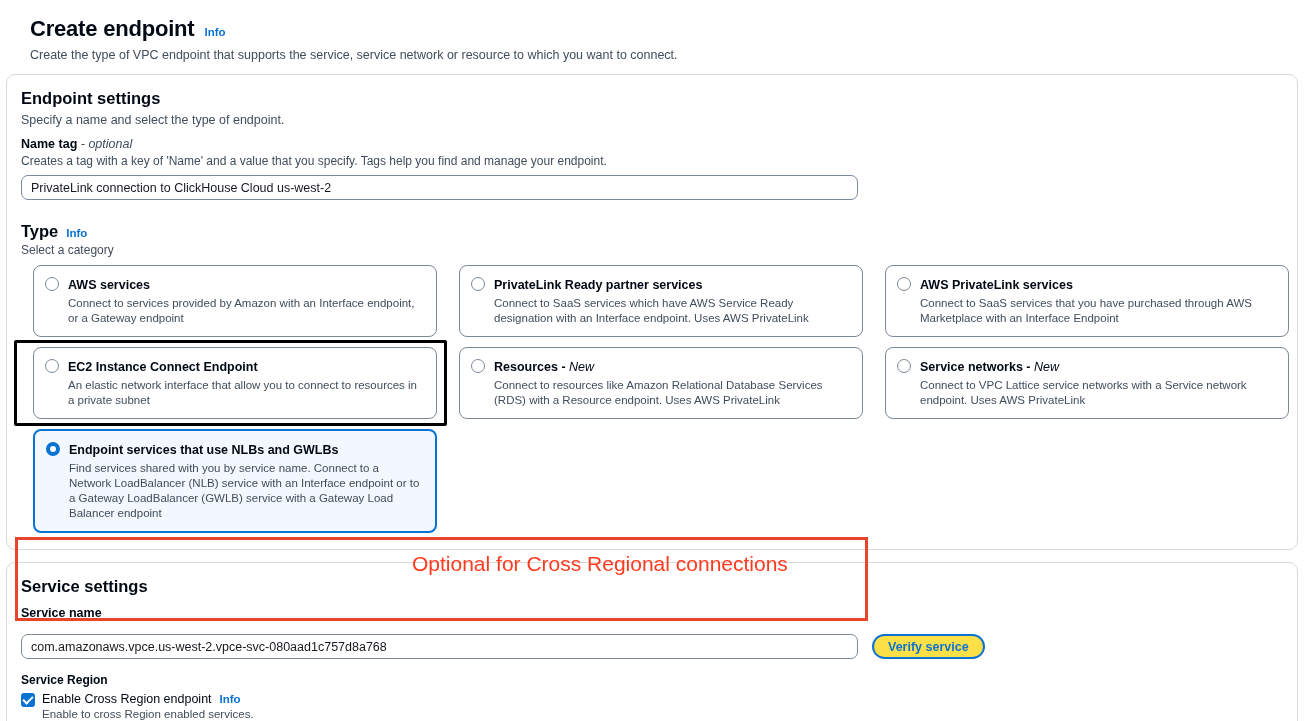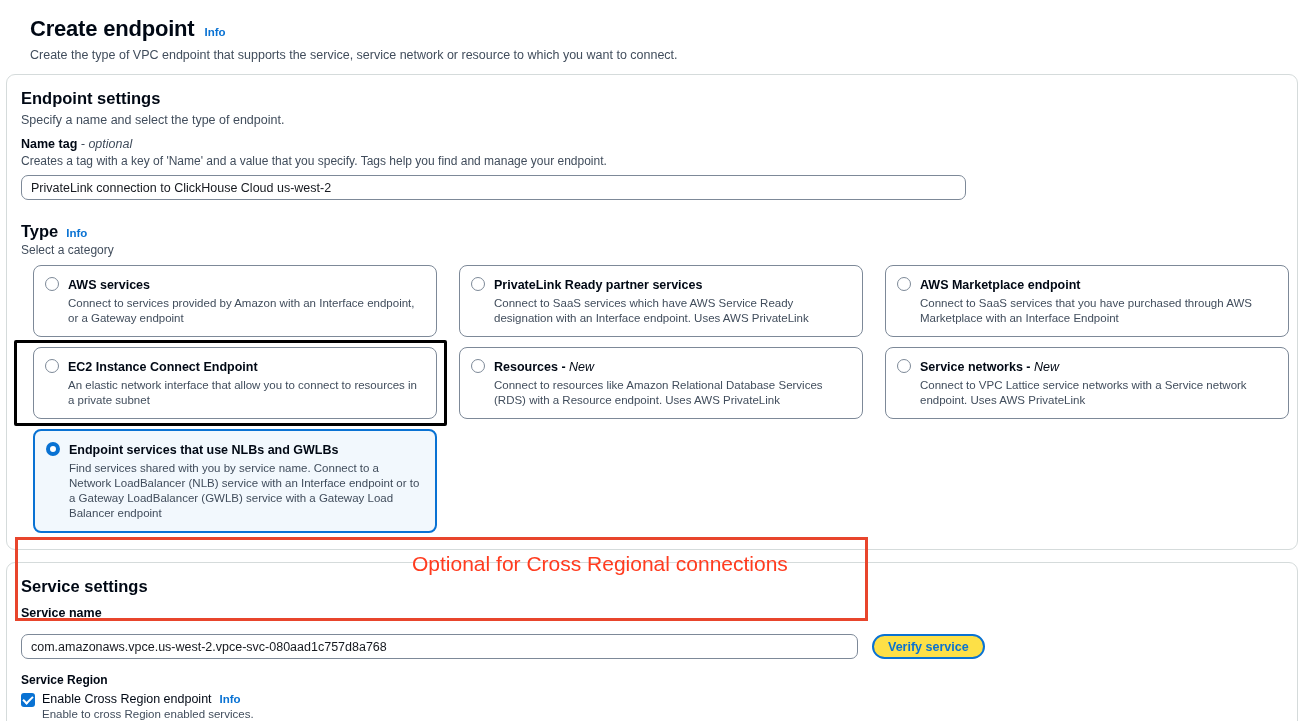--- a/index.html
+++ b/index.html
@@ -46,21 +46,21 @@
   .field { margin-top: 10px; }
   .field-label {
     font-size: 12.5px; font-weight: 700; color: #000814;
   }
   .field-label .optional { font-weight: 400; font-style: italic; color: #414d5c; }
   .field-help {
     font-size: 12px; color: #414d5c; margin-top: 3px;
   }
   .text-input {
     margin-top: 7px;
-    width: 945px; height: 25px;
+    width: 837px; height: 25px;
     border: 1px solid #7d8998;
     border-radius: 7px;
     background: #fff;
     font-size: 12.5px; color: #16191f;
     padding: 0 9px;
     display: flex; align-items: center;
     font-family: "Liberation Sans", sans-serif;
   }
 
   
@@ -231,21 +231,21 @@
     <div class="tile">
       <span class="radio"></span>
       <span>
         <span class="tile-label">PrivateLink Ready partner services</span>
         <div class="tile-desc">Connect to SaaS services which have AWS Service Ready designation with an Interface endpoint. Uses AWS PrivateLink</div>
       </span>
     </div>
     <div class="tile">
       <span class="radio"></span>
       <span>
-        <span class="tile-label">AWS Marketplace endpoint</span>
+        <span class="tile-label">AWS PrivateLink services</span>
         <div class="tile-desc">Connect to SaaS services that you have purchased through AWS Marketplace with an Interface Endpoint</div>
       </span>
     </div>
 
     <div class="tile">
       <span class="radio"></span>
       <span>
         <span class="tile-label">EC2 Instance Connect Endpoint</span>
         <div class="tile-desc">An elastic network interface that allow you to connect to resources in a private subnet</div>
       </span>

